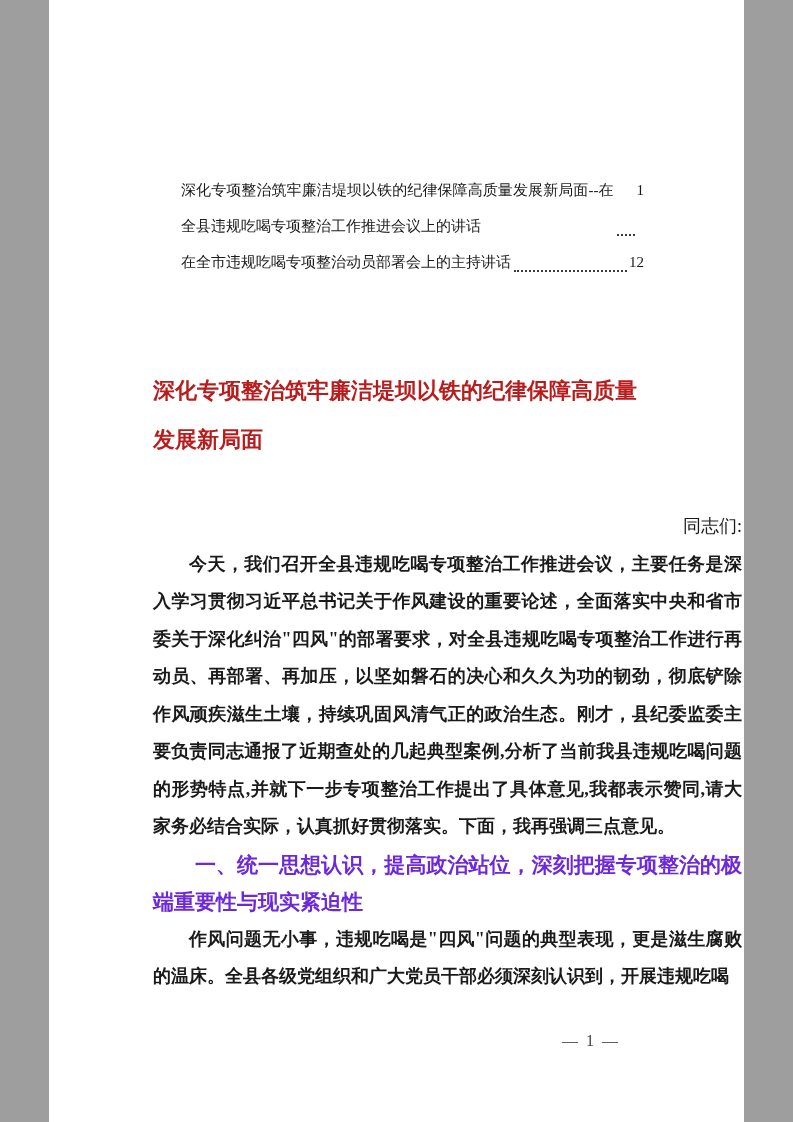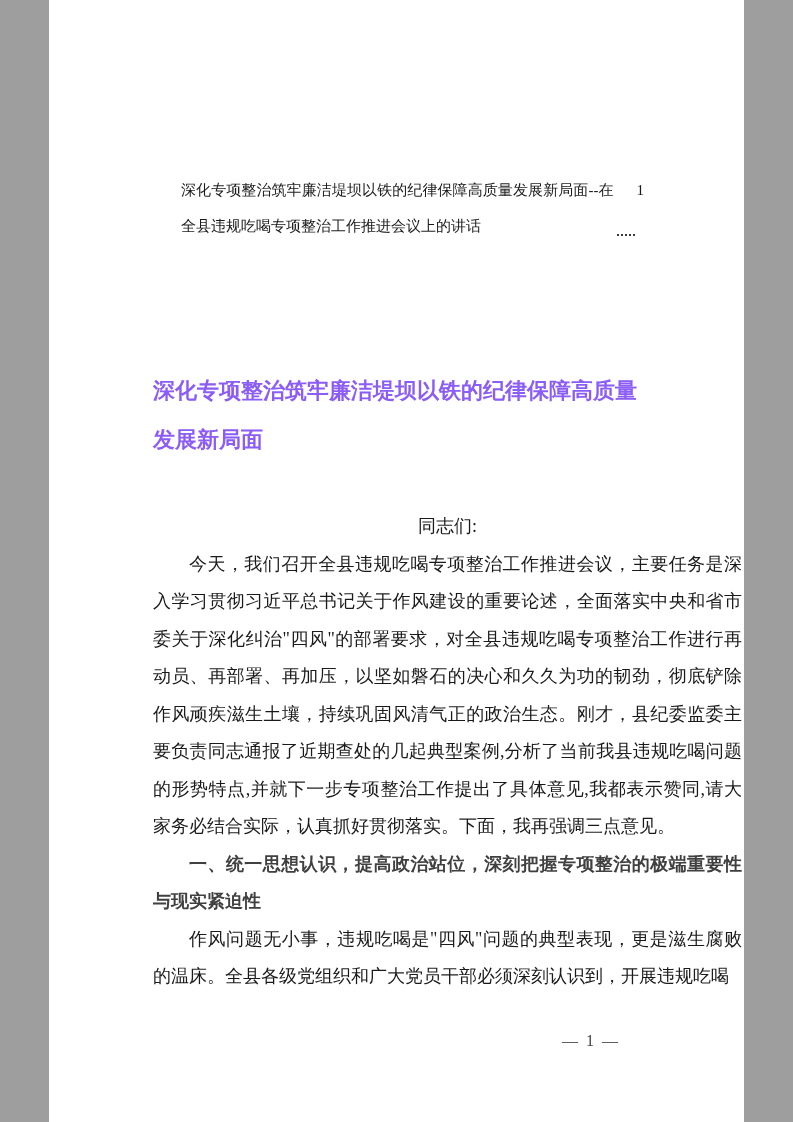--- a/index.html
+++ b/index.html
@@ -46,40 +46,40 @@
   
   .doc-title {
     position: absolute;
     top: 366px;
     left: 104px;
     right: 90px;
     font-family: "Liberation Sans", "DejaVu Sans", sans-serif;
     font-weight: bold;
     font-size: 22px;
     line-height: 49px;
-    color: #8b5cf6;
+    color: #b91c1c;
   }
   
   .doc-body {
     position: absolute;
     top: 508px;
     left: 104px;
     width: 589px;
     font-size: 18px;
     line-height: 37.5px;
     text-align: justify;
     text-justify: inter-character;
   }
-  .salutation { text-align: center; }
-  .para { text-indent: 2em; }
+  .salutation { text-align: right; }
+  .para { text-indent: 2em; font-weight: bold; }
   .section-heading {
     font-family: "Liberation Sans", "DejaVu Sans", sans-serif;
     font-weight: bold;
-    font-size: 18px;
-    color: #404040;
+    font-size: 21px;
+    color: #6d28d9;
     text-indent: 2em;
     text-align: justify;
   }
   
   .footer {
     position: absolute;
     top: 1032px;
     left: 0;
     right: 124px;
     text-align: right;
@@ -92,20 +92,25 @@
 <body>
 
 <div class="page">
 
   <div class="toc">
     <div class="toc-entry">
       <span class="toc-label">深化专项整治筑牢廉洁堤坝以铁的纪律保障高质量发展新局面--在全县违规吃喝专项整治工作推进会议上的讲话</span>
       <span class="toc-dots"></span>
       <span class="toc-page">1</span>
     </div>
+    <div class="toc-entry">
+      <span class="toc-label">在全市违规吃喝专项整治动员部署会上的主持讲话</span>
+      <span class="toc-dots"></span>
+      <span class="toc-page">12</span>
+    </div>
   </div>
 
   <div class="doc-title">
     <div>深化专项整治筑牢廉洁堤坝以铁的纪律保障高质量发展新局面</div>
   </div>
 
   <div class="doc-body">
     <div class="salutation">同志们:</div>
     <div class="para">今天，我们召开全县违规吃喝专项整治工作推进会议，主要任务是深入学习贯彻习近平总书记关于作风建设的重要论述，全面落实中央和省市委关于深化纠治"四风"的部署要求，对全县违规吃喝专项整治工作进行再动员、再部署、再加压，以坚如磐石的决心和久久为功的韧劲，彻底铲除作风顽疾滋生土壤，持续巩固风清气正的政治生态。刚才，县纪委监委主要负责同志通报了近期查处的几起典型案例,分析了当前我县违规吃喝问题的形势特点,并就下一步专项整治工作提出了具体意见,我都表示赞同,请大家务必结合实际，认真抓好贯彻落实。下面，我再强调三点意见。</div>
     <div class="section-heading">一、统一思想认识，提高政治站位，深刻把握专项整治的极端重要性与现实紧迫性</div>

